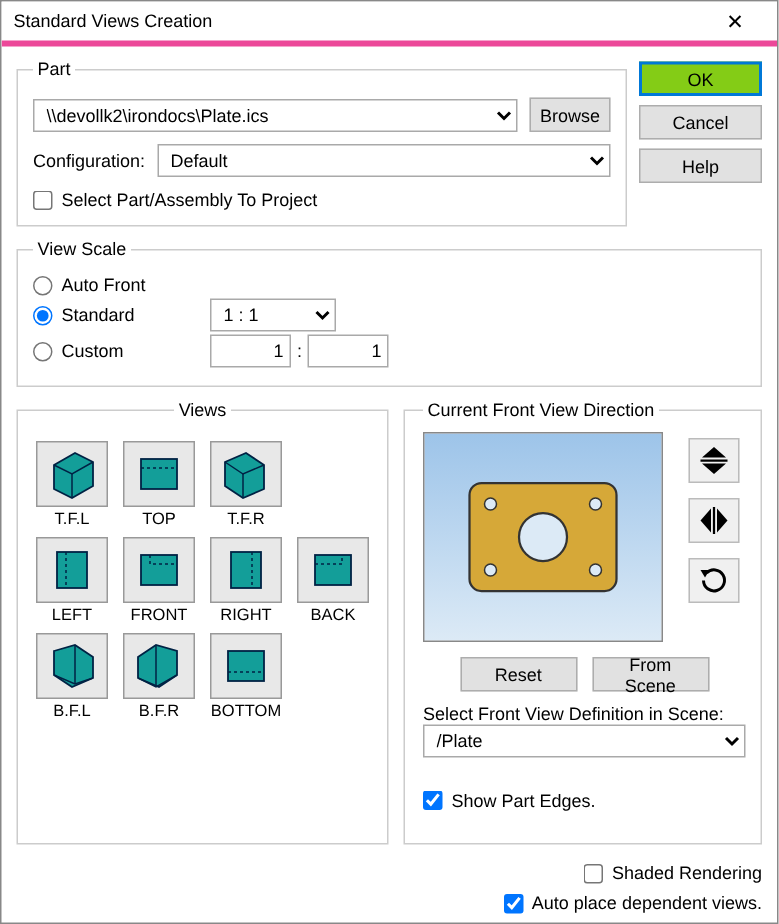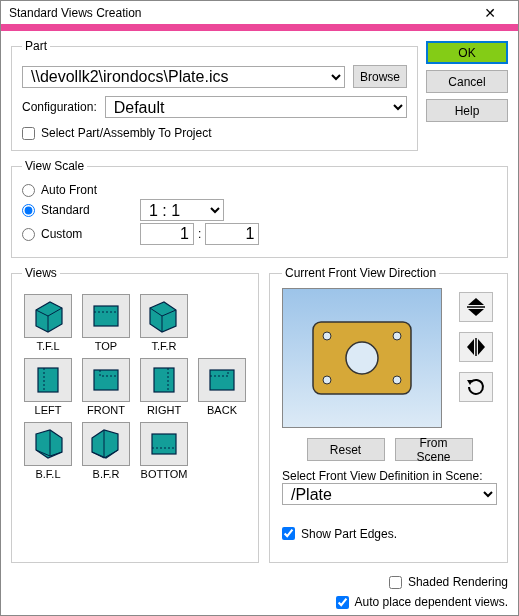--- a/index.html
+++ b/index.html
@@ -14,21 +14,21 @@
     border: 1px solid #888;
     display: flex;
     flex-direction: column;
   }
   .titlebar {
     height: 30px;
     background: #fff;
     display: flex;
     align-items: center;
     padding: 0 8px;
-    border-bottom: 7px solid #ec4899;
+    border-bottom: 4px solid #ec4899;
   }
   .titlebar .title { flex: 1; font-size: 12px; }
   .titlebar .close {
     width: 40px; height: 28px;
     display: flex; align-items: center; justify-content: center;
     font-size: 14px; line-height: 1;
     cursor: default;
   }
   .body {
     flex: 1;
@@ -63,35 +63,35 @@
   }
   .btn.primary {
     border: 2px solid #0078d7;
     background: #84cc16;
   }
   .part-path-row { display: flex; gap: 8px; align-items: center; margin-bottom: 8px; margin-top:4px;}
   select, input[type="text"] {
     height: 22px;
     border: 1px solid #a9a9a9;
     background: #fff;
-    font-size: 16px;
+    font-size: 12px;
     padding: 0 4px;
   }
   select { appearance: auto; }
   .path-select { flex: 1; }
   .config-row { display: flex; align-items: center; gap: 8px; margin-bottom: 8px; }
   .config-row select { flex: 1; }
   label.inline { display: flex; align-items: center; gap: 6px; }
   input[type="checkbox"], input[type="radio"] { margin: 0; width: 13px; height: 13px; }
   .scale-group .row { display: flex; align-items: center; gap: 8px; margin: 2px 0; }
   .scale-group .row .rlabel { width: 110px; display:flex; align-items:center; gap:6px;}
   .ratio-box { display:flex; align-items:center; gap:4px;}
   .ratio-box input { width: 54px; text-align:right; padding-right:4px;}
   .middle-row { display: flex; gap: 10px; flex: 1; min-height: 0;}
-  .views-group { flex: 0 0 248px; }
+  .views-group { flex: 0 0 248px; text-align: center; }
   .views-grid {
     display: grid;
     grid-template-columns: repeat(4, 52px);
     grid-auto-rows: auto;
     gap: 6px 6px;
     align-items: start;
     margin-top: 6px;
   }
   .view-cell { display:flex; flex-direction:column; align-items:center; gap:2px;}
   .view-btn {

